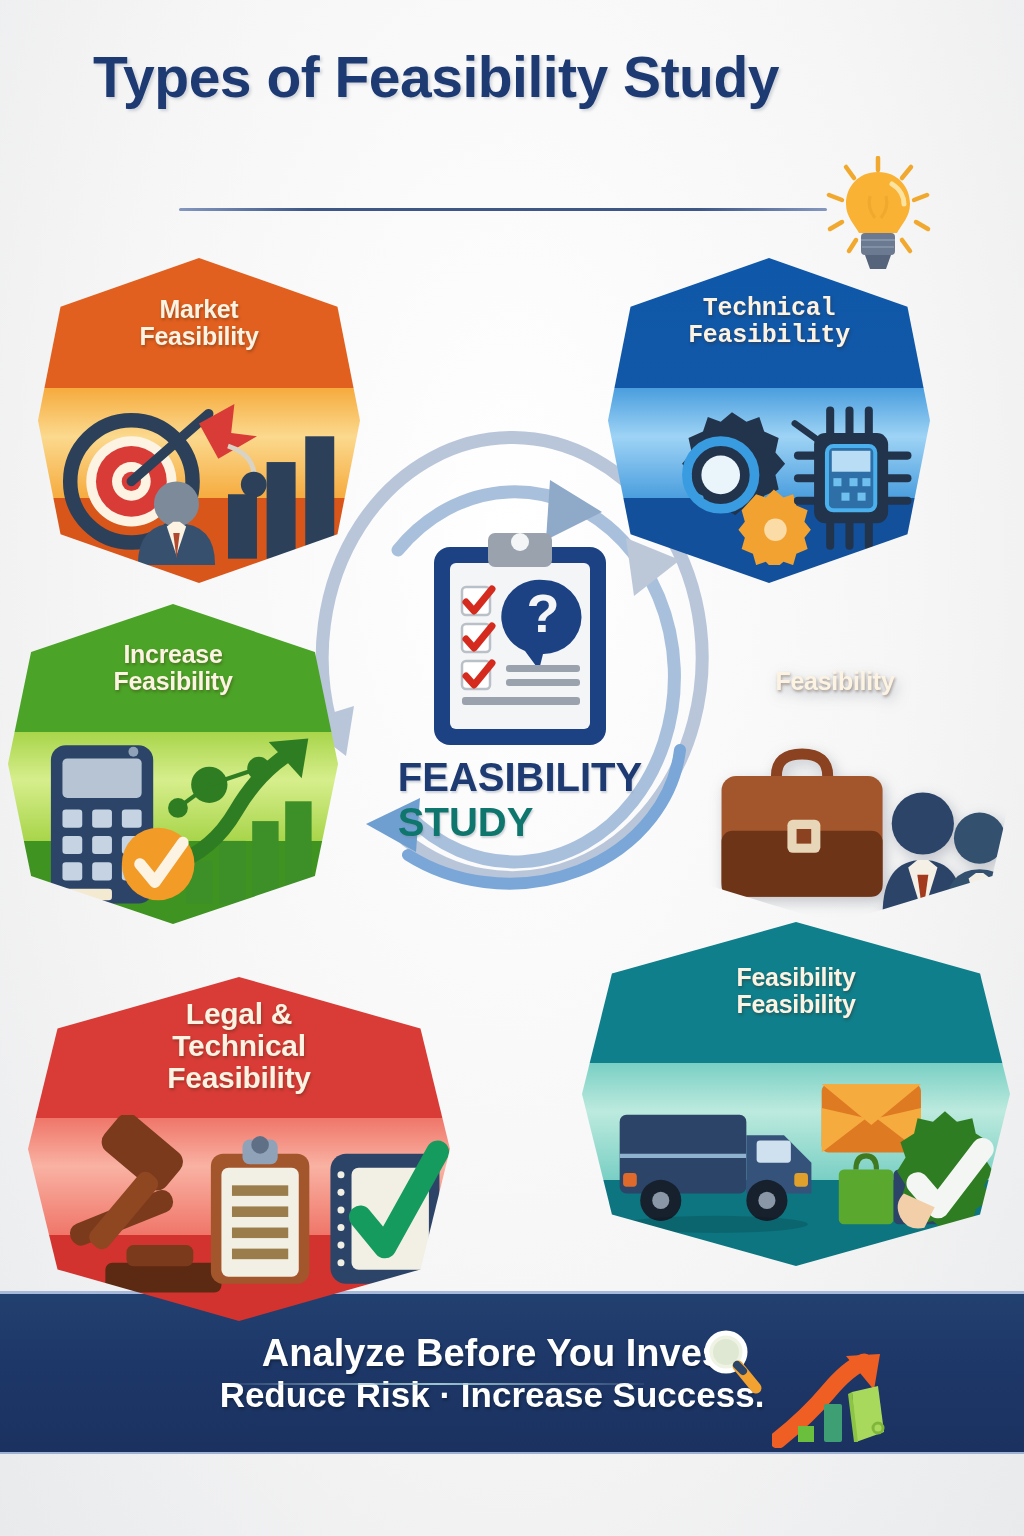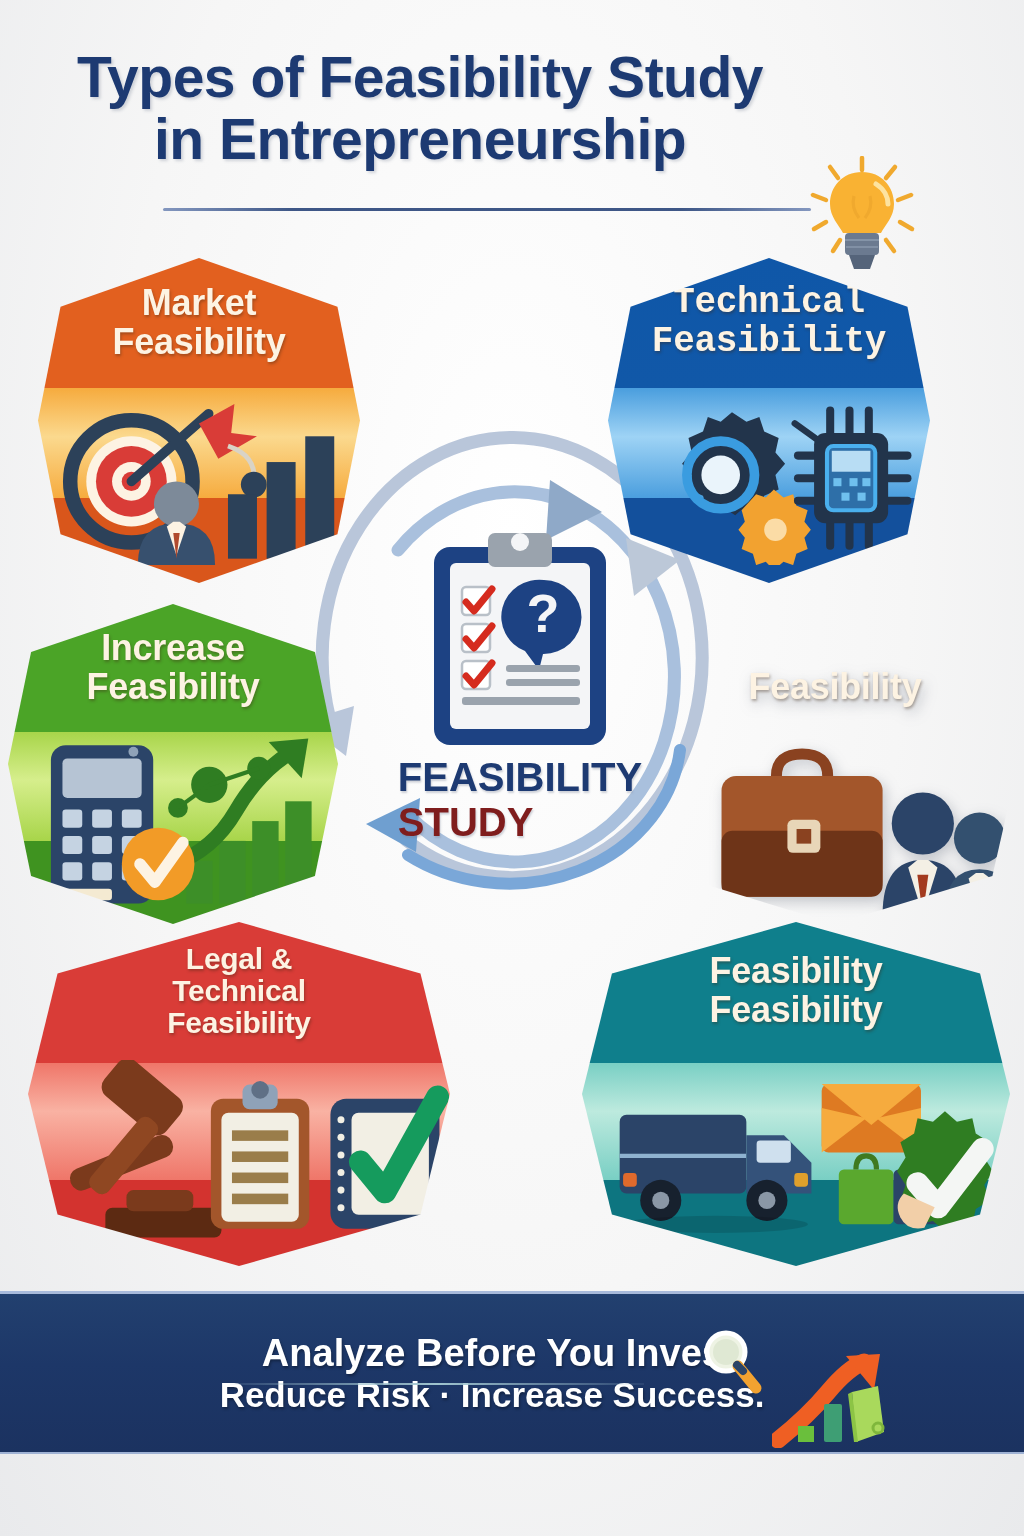--- a/index.html
+++ b/index.html
@@ -5,21 +5,21 @@
   * { margin:0; padding:0; box-sizing:border-box; }
   html,body{ width:1024px; height:1536px; }
   body{
     font-family:"Liberation Sans", sans-serif;
     background:
       radial-gradient(ellipse at 50% 35%, #ffffff 0%, #f6f6f6 55%, #e9eaec 100%);
     position:relative; overflow:hidden;
   }
 
   
-  #header{ position:absolute; left:0; top:44px; width:840px; height:180px; }
+  #header{ position:absolute; left:16px; top:44px; width:840px; height:180px; }
   #title-line1, #title-line2{
     color:#1d3a72; font-weight:bold; letter-spacing:-.5px;
     text-align:center; white-space:nowrap;
     text-shadow:2px 2px 3px rgba(120,130,150,.30);
   }
   #title-line1{ font-size:57px; line-height:66px; }
   #title-line2{ font-size:57px; line-height:66px; margin-top:-4px; }
   #title-underline{
     position:absolute; left:163px; top:164px; width:648px; height:3px;
     background:linear-gradient(to right,#6f86b5,#1d3a72 20%,#1d3a72 80%,#6f86b5);
@@ -38,21 +38,21 @@
     position:absolute;
     clip-path:polygon(50% 0%, 93% 15%, 100% 50%, 93% 85%, 50% 100%, 7% 85%, 0% 50%, 7% 15%);
     filter:drop-shadow(3px 5px 7px rgba(80,90,110,.32));
     display:flex; flex-direction:column;
     z-index:3;
   }
   .hex-band{ display:flex; align-items:center; justify-content:center; position:relative; }
   .hex-title{
     flex:0 0 40%; color:#fdf3e3; font-weight:bold; text-align:center;
     line-height:1.07; padding:0 14px; text-shadow:1px 2px 3px rgba(60,40,20,.38);
-    font-size:36px; letter-spacing:-.3px;
+    font-size:25px; letter-spacing:-.3px;
   }
   .hex-title.three{ font-size:30px; }
   .hex-icon{ flex:1 1 auto; }
   .hex-q{
     flex:0 0 26%; color:#fdf3e3; font-weight:bold; text-align:center;
     font-size:27px; padding:0 10px; text-shadow:1px 2px 3px rgba(60,40,20,.38);
     letter-spacing:-.2px;
   }
   .hex-icon svg{ width:100%; height:100%; }
 
@@ -74,21 +74,20 @@
     background:linear-gradient(to right,rgba(160,190,210,.1),#9fc4cf,rgba(160,190,210,.1));
   }
   #footer-search-icon{ position:absolute; left:700px; top:1328px; width:64px; height:70px; }
   #footer-growth-icon{ position:absolute; left:772px; top:1352px; width:118px; height:96px; }
 </style>
 </head>
 <body>
 
 <div id="header">
   <div id="title-line1">Types of Feasibility Study</div>
-  <div id="title-line2">in Entrepreneurship</div>
   <div id="title-underline"></div>
 
   <svg id="bulb-icon" viewBox="0 0 110 116">
     <g stroke="#f0a92e" stroke-width="4.5" stroke-linecap="round">
       <line x1="54" y1="14" x2="54" y2="2"></line>
       <line x1="30" y1="22" x2="22" y2="11"></line>
       <line x1="78" y1="22" x2="87" y2="11"></line>
       <line x1="18" y1="44" x2="5" y2="39"></line>
       <line x1="90" y1="44" x2="103" y2="39"></line>
       <line x1="18" y1="66" x2="6" y2="73"></line>
@@ -141,21 +140,21 @@
     <path d="M130 55 a38 37 0 1 1 -1 74 l-4 16 l-14 -19 a38 37 0 0 1 19 -71 Z" fill="#1d4283"></path>
     <text x="129" y="107" font-family="Liberation Sans, sans-serif" font-size="54" font-weight="bold" fill="#f4f5f7" text-anchor="middle">?</text>
     <g fill="#9aa3ad">
       <rect x="92" y="140" width="74" height="7" rx="3"></rect>
       <rect x="92" y="154" width="74" height="7" rx="3"></rect>
       <rect x="48" y="172" width="118" height="8" rx="3"></rect>
     </g>
   </svg>
   <div>
     <div id="center-label-1" style="font-size:40px;font-weight:bold;color:#1d3a72;line-height:45px;text-shadow:1px 2px 2px rgba(120,130,150,.35);">FEASIBILITY</div>
-    <div id="center-label-2" style="font-size:40px;font-weight:bold;color:#7f1d1d;line-height:45px;text-shadow:1px 2px 2px rgba(120,130,150,.35);">STUDY</div>
+    <div id="center-label-2" style="font-size:40px;font-weight:bold;color:#0f766e;line-height:45px;text-shadow:1px 2px 2px rgba(120,130,150,.35);">STUDY</div>
   </div>
 </div>
 
 <div class="hex" id="hex-market" style="left:38px; top:258px; width:322px; height:325px;
             background:linear-gradient(180deg,#e2601f 0%,#e2601f 40%,#f6ab3e 40%,#fbd98e 55%,#f6ab3e 74%,#d9561b 74%,#d9561b 100%);">
   <div class="hex-band hex-title">
     <span><span>Market</span><br><span>Feasibility</span></span>
   </div>
   <div class="hex-band hex-icon">
     <svg viewBox="0 0 200 110">
@@ -286,21 +285,21 @@
       <circle cx="179" cy="58" r="14" fill="#33506f"></circle>
       <path d="M140 74 l8 26 l8 -26 l-5 -4 h-6 Z" fill="#f4f0e5"></path>
       <path d="M145 78 l3 22 l3 -22 Z" fill="#a33a1e"></path>
       <path d="M173 80 l6 20 l6 -20 l-4 -3 h-4 Z" fill="#f4f0e5"></path>
       <path d="M177 83 l2 17 l2 -17 Z" fill="#a33a1e"></path>
     </svg>
   </div>
   <div class="hex-band hex-q">Can we manage it?</div>
 </div>
 
-<div class="hex" id="hex-legal" style="left:28px; top:922px; width:422px; height:344px;
+<div class="hex" id="hex-legal" style="left:28px; top:977px; width:422px; height:344px;
             background:linear-gradient(180deg,#d93c37 0%,#d93c37 41%,#ef7669 41%,#f9b2a3 55%,#ef7669 75%,#d3332f 75%,#d3332f 100%);">
   <div class="hex-band hex-title three">
     <span><span>Legal &amp;</span><br><span>Technical</span><br><span>Feasibility</span></span>
   </div>
   <div class="hex-band hex-icon">
     <svg viewBox="0 0 240 110">
       <g fill="#7b3a1c">
         <rect x="42" y="8" width="46" height="26" rx="7" transform="rotate(40 65 21)"></rect>
         <rect x="22" y="52" width="62" height="13" rx="6" transform="rotate(-22 53 58)"></rect>
       </g>

